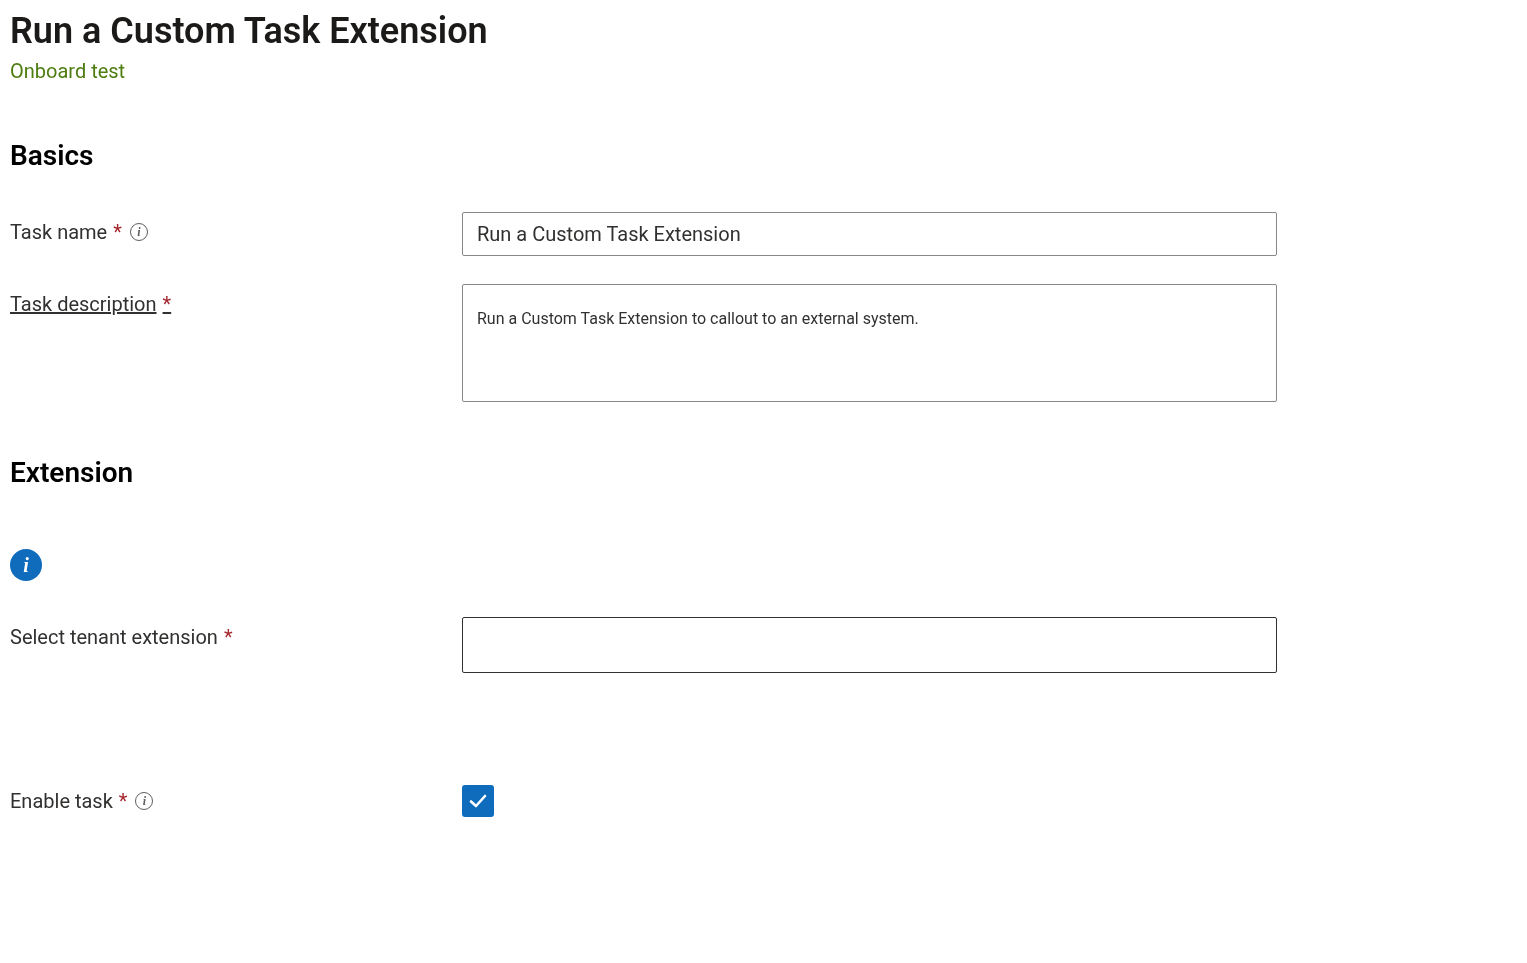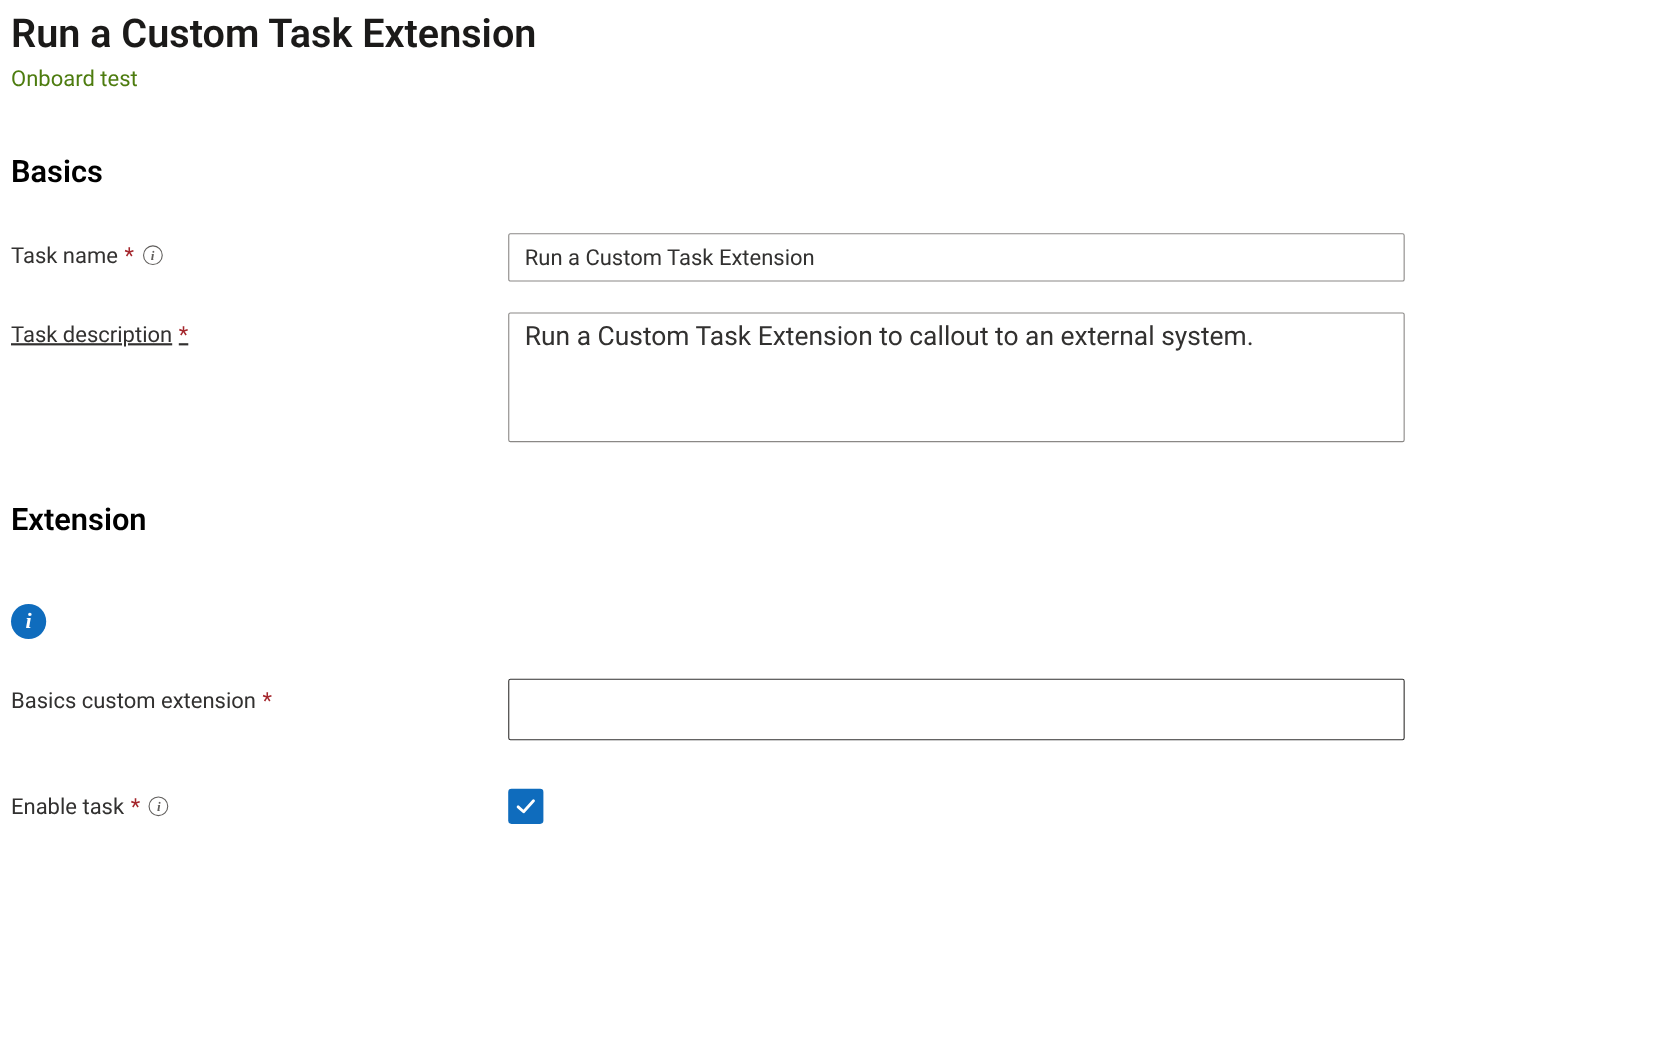--- a/index.html
+++ b/index.html
@@ -81,22 +81,22 @@
       padding: 0 14px;
       color: #323130;
       background: #fff;
       font-family: inherit;
     }
     textarea.text-area {
       width: 100%;
       height: 118px;
       border: 1px solid #8a8886;
       border-radius: 2px;
-      font-size: 24px;
-      padding: 7px 14px;
+      font-size: 16px;
+      padding: 24px 14px;
       color: #323130;
       background: #fff;
       font-family: inherit;
       resize: none;
     }
     .select-box {
       width: 100%;
       height: 56px;
       border: 1px solid #323130;
       border-radius: 2px;
@@ -137,21 +137,21 @@
       background: #0f6cbd;
       border-radius: 3px;
       display: flex;
       align-items: center;
       justify-content: center;
       cursor: pointer;
     }
     .checkbox-box svg { display: block; }
     .enable-row .form-label-col { padding-top: 4px; }
     .form-row.extension { margin-top: 36px; }
-    .form-row.enable-row { margin-top: 44px; }
+    .form-row.enable-row { margin-top: 112px; }
   </style>
 </head>
 <body>
 
 <h1 class="page-title">Run a Custom Task Extension</h1>
 <div class="page-subtitle">Onboard test</div>
 
 <h2 class="section-header first">Basics</h2>
 
 <div class="form-row">
@@ -176,21 +176,21 @@
 </div>
 
 <h2 class="section-header">Extension</h2>
 
 <div class="info-banner">
   <span class="info-banner-icon">i</span>
 </div>
 
 <div class="form-row extension">
   <div class="form-label-col">
-    <span>Basics custom extension</span>
+    <span>Select tenant extension</span>
     <span class="req-star">*</span>
   </div>
   <div class="form-input-col">
     <div class="select-box" tabindex="0" role="combobox"></div>
   </div>
 </div>
 
 <div class="form-row enable-row">
   <div class="form-label-col">
     <span>Enable task</span>

